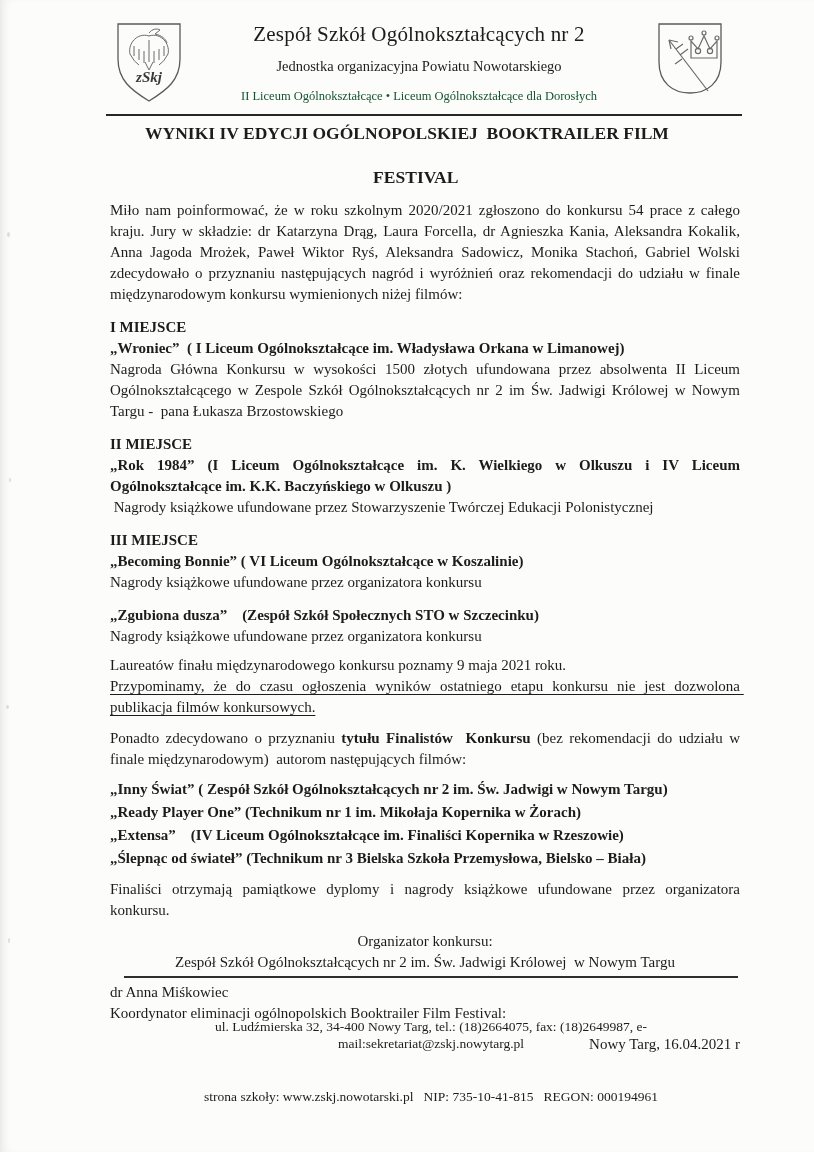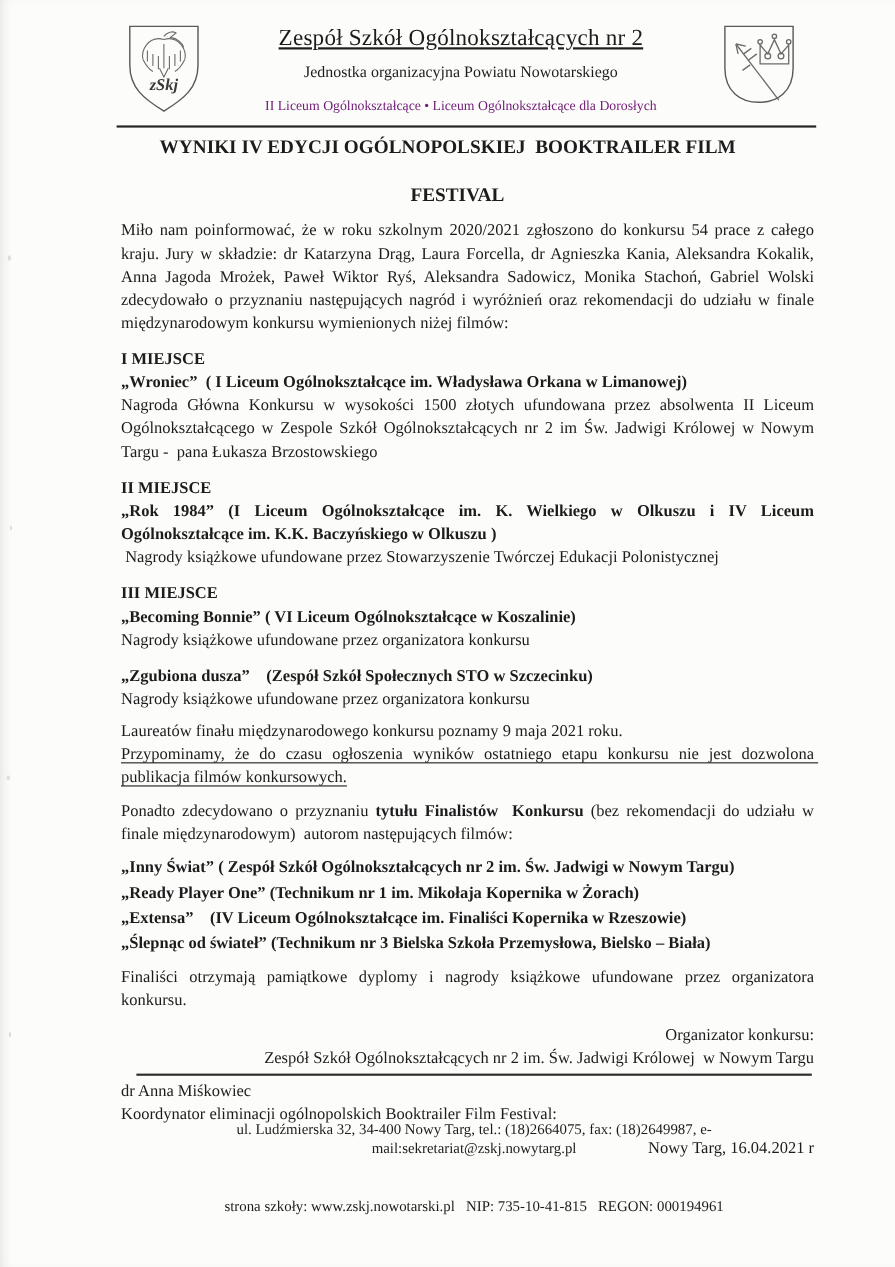--- a/index.html
+++ b/index.html
@@ -13,43 +13,43 @@
     color:#1c1c1c;
     overflow:hidden;
     box-shadow:inset 8px 0 14px -10px rgba(0,0,0,0.18);
   }
   
   .header { display:flex; justify-content:space-between; align-items:flex-start;
             padding:20px 86px 0 112px; }
   .crest { flex:0 0 auto; }
   .crest svg { display:block; }
   .head-center { flex:1 1 auto; text-align:center; padding-top:2px; }
-  .school-name { font-size:21px; line-height:25px; letter-spacing:0.2px;text-decoration:underline; }
+  .school-name { font-size:21px; line-height:25px; letter-spacing:0.2px; }
   .head-subtitle { font-size:14.5px; margin-top:11px; }
-  .head-schools { font-size:12.5px; margin-top:14px; color:#701a75; }
+  .head-schools { font-size:12.5px; margin-top:14px; color:#14532d; }
   
   .title-rule { margin:8px 72px 0 106px; border-top:2.5px solid #262626; }
   .doc-title { text-align:center; font-weight:bold; font-size:17.5px;
                line-height:22px; margin:6px 90px 0 90px; white-space:pre-wrap; }
   
   .content { margin:12px 74px 0 110px; font-size:15px; line-height:21px;
              text-align:justify; }
   .p { white-space:pre-wrap; }
   .b { font-weight:bold; }
   .award { margin-top:12px; }
   .award-heading { font-weight:bold; }
   .award-film { font-weight:bold; white-space:pre-wrap; }
   .award-desc { white-space:pre-wrap; }
   .laureates { margin-top:8px; }
   .reminder { text-decoration:underline; text-underline-offset:3px; }
   .ponadto { margin-top:10px; }
   .finalists { margin-top:8px; line-height:23px; }
   .finalist { font-weight:bold; white-space:pre-wrap; }
   .note { margin-top:9px; }
-  .organizer { margin-top:10px; text-align:right; }
+  .organizer { margin-top:10px; text-align:center; }
   .coordinator { margin-top:9px; text-align:left; }
   .date-line { margin-top:10px; text-align:right; }
   
   .footer { position:absolute; left:124px; right:76px; bottom:12px;
             border-top:2px solid #2e2e2e; padding-top:5px;
             text-align:center; font-size:13.5px; line-height:17.5px;
             white-space:pre-wrap; }
   
   .speck { position:absolute; background:#c9c9c6; border-radius:50%; opacity:.6; }
   .s1 { left:7px; top:232px; width:3px; height:5px; }

